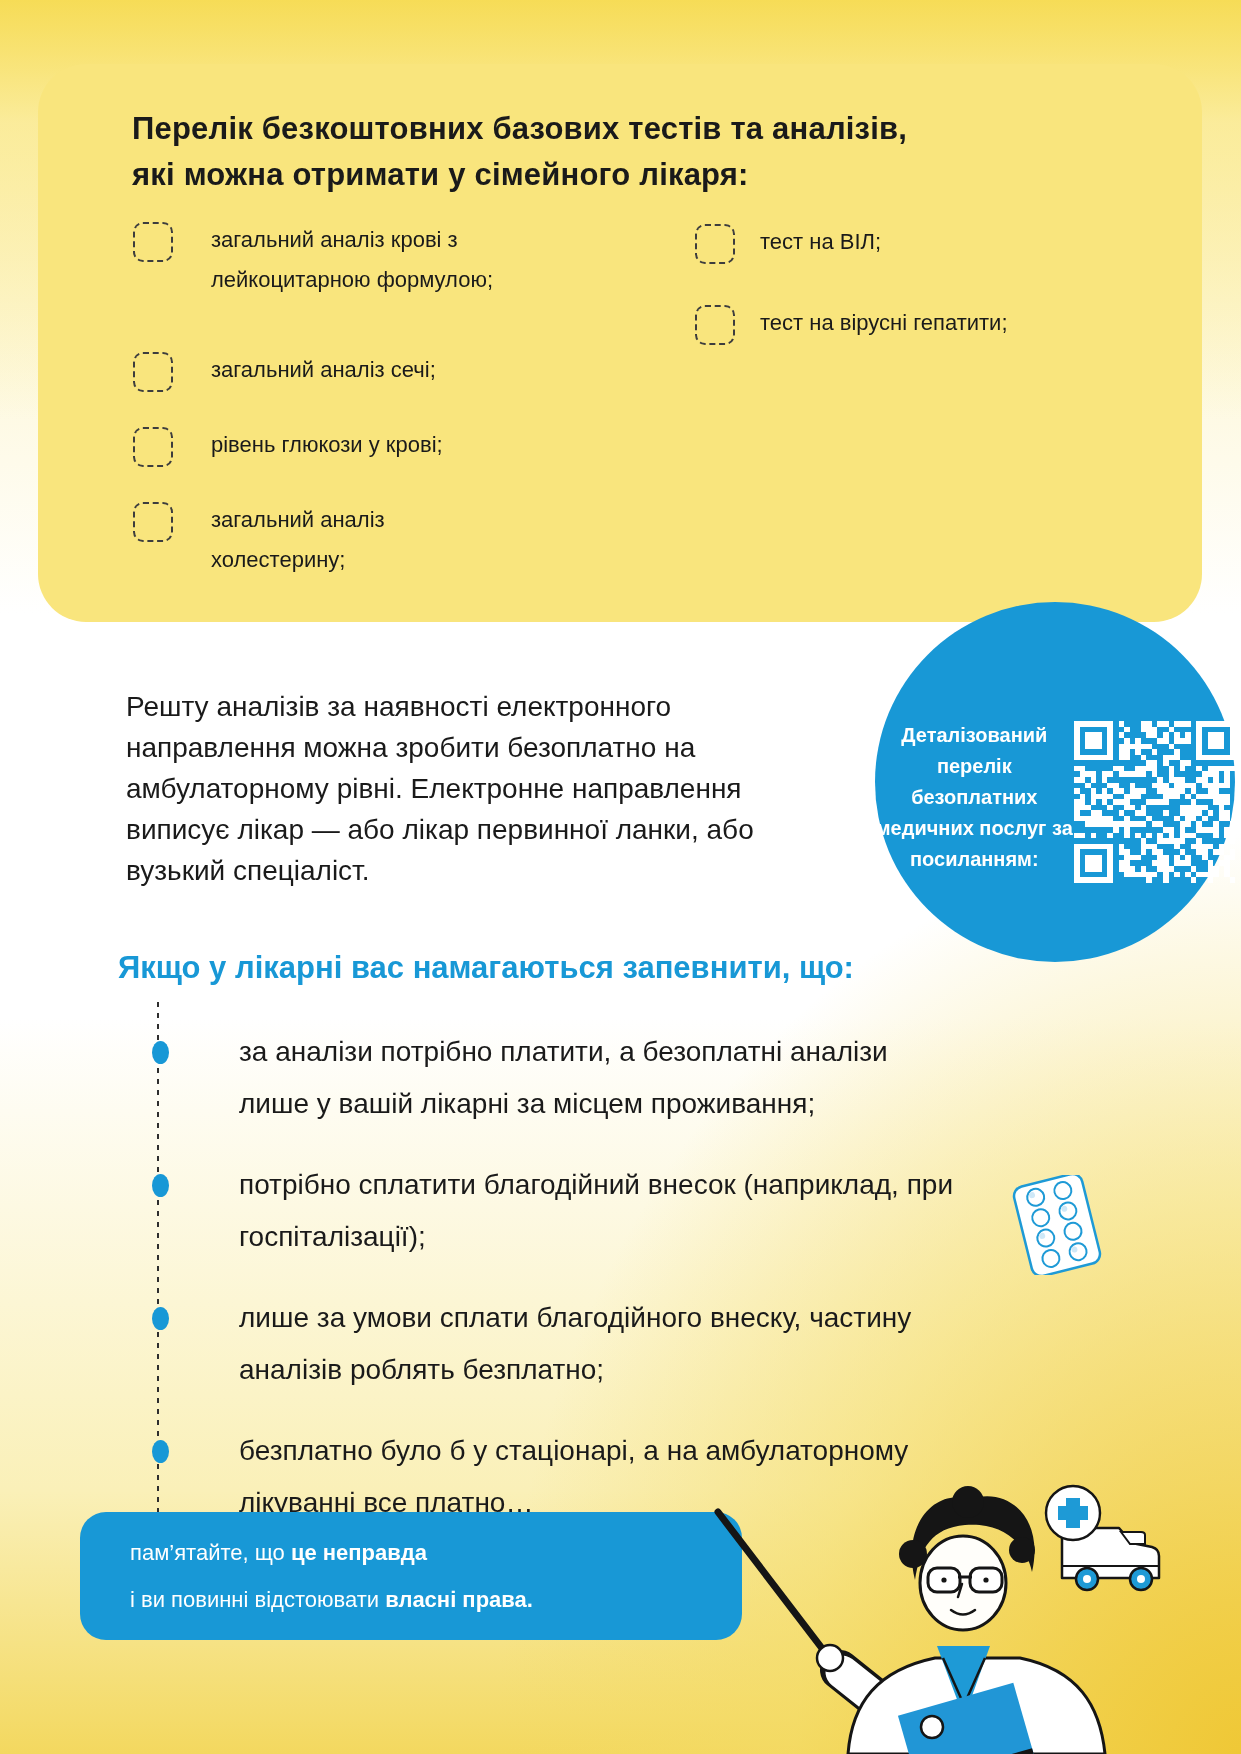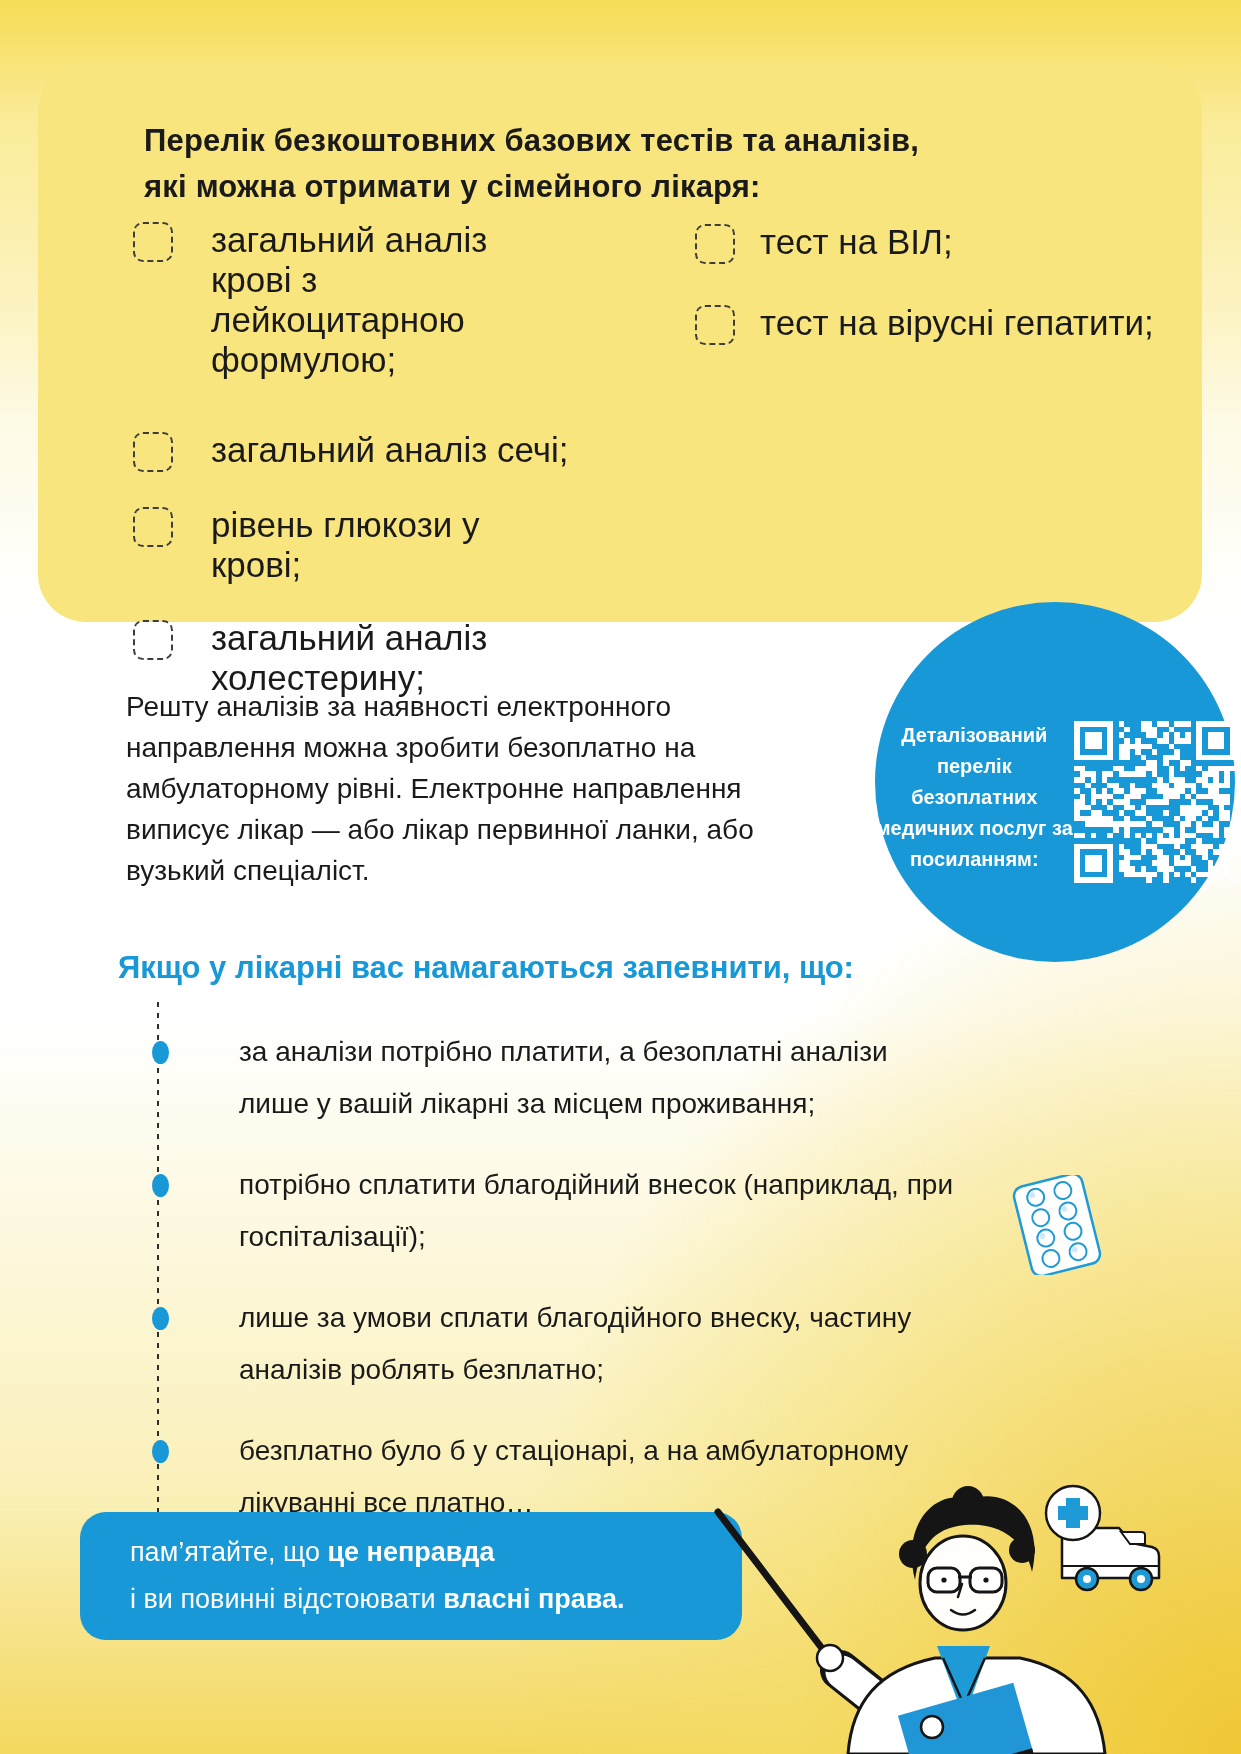--- a/index.html
+++ b/index.html
@@ -10,32 +10,32 @@
     font-family:"Liberation Sans","DejaVu Sans",sans-serif;
     color:#1a1a1a;
     background-image:
       linear-gradient(180deg, rgba(246,219,82,.95) 0%, rgba(250,233,140,.7) 7%, rgba(255,255,255,0) 24%),
       radial-gradient(80% 70% at 100% 100%, rgba(239,199,52,.95) 0%, rgba(244,219,100,.55) 45%, rgba(255,255,255,0) 75%),
       linear-gradient(180deg, #FBEFAD 0%, #FFFFFF 35%, #FFFFFF 58%, #FAF0B8 85%, #F3D85F 100%);
   }
   
   .card{position:absolute;left:38px;top:64px;width:1164px;height:558px;
     border-radius:48px;background:var(--card-yellow,#F9E57D);}
-  .card-title{position:absolute;left:90px;top:38px;margin:16px;
+  .card-title{position:absolute;left:90px;top:38px;margin:4px;
     font-size:31px;line-height:46px;font-weight:bold;white-space:pre-line;letter-spacing:.2px;}
   .tests{position:absolute;margin:0;padding:0;list-style:none;}
   .tests-left{left:95px;top:156px;width:440px;}
   .tests-right{left:657px;top:158px;width:460px;}
   .test-item{display:flex;align-items:flex-start;}
   .tests-left  .test-item{gap:38px;margin-bottom:33px;}
   .tests-left  .test-item:first-child{margin-bottom:50px;}
   .tests-right .test-item{gap:25px;margin-bottom:39px;}
   .checkbox{flex:0 0 auto;width:36px;height:36px;margin-top:2px;
     border:2px dashed #3d3d3d;border-radius:10px;}
-  .item-text{font-size:35px;line-height:40px;white-space:pre-line;}
+  .item-text{font-size:22px;line-height:40px;white-space:pre-line;}
   
   .paragraph{position:absolute;left:118px;top:678px;margin:8px;width:720px;
     font-size:28px;line-height:41px;white-space:pre-line;}
   
   .qr-circle{position:absolute;left:875px;top:602px;width:360px;height:360px;
     border-radius:50%;background:var(--accent,#1898D6);
     display:flex;align-items:center;
     padding-top:30px;box-sizing:border-box;}
   .qr-text{color:#fff;font-size:20px;line-height:31px;font-weight:bold;
     text-align:center;white-space:pre-line;}
@@ -47,21 +47,21 @@
     background-image:repeating-linear-gradient(180deg,#2e2e2e 0 5px,transparent 5px 11px);}
   .claims{position:absolute;left:152px;top:1026px;width:880px;}
   .claim{display:flex;gap:70px;margin-bottom:29px;}
   .dot{flex:0 0 auto;width:17px;height:23px;border-radius:50%;
     background:var(--accent,#1898D6);margin-top:15px;}
   .claim-text{margin:0;font-size:28px;line-height:52px;white-space:pre-line;}
   
   .bubble{position:absolute;left:80px;top:1512px;width:662px;height:128px;
     border-radius:26px;background:var(--accent,#1898D6);
     box-sizing:border-box;padding:17px 0 0 50px;color:#fff;}
-  .bubble p{margin:0;font-size:27px;line-height:47px;}
+  .bubble p{margin:0;font-size:22px;line-height:47px;}
   .bubble b{font-weight:bold;}
   
   .pills-svg{position:absolute;left:998px;top:1175px;width:118px;height:100px;}
   .figure-svg{position:absolute;left:700px;top:1480px;width:541px;height:274px;}
 </style>
 </head>
 <body>
 
 <div class="page" style="--accent: #1898D6; --card-yellow: #F9E57D;">
 

